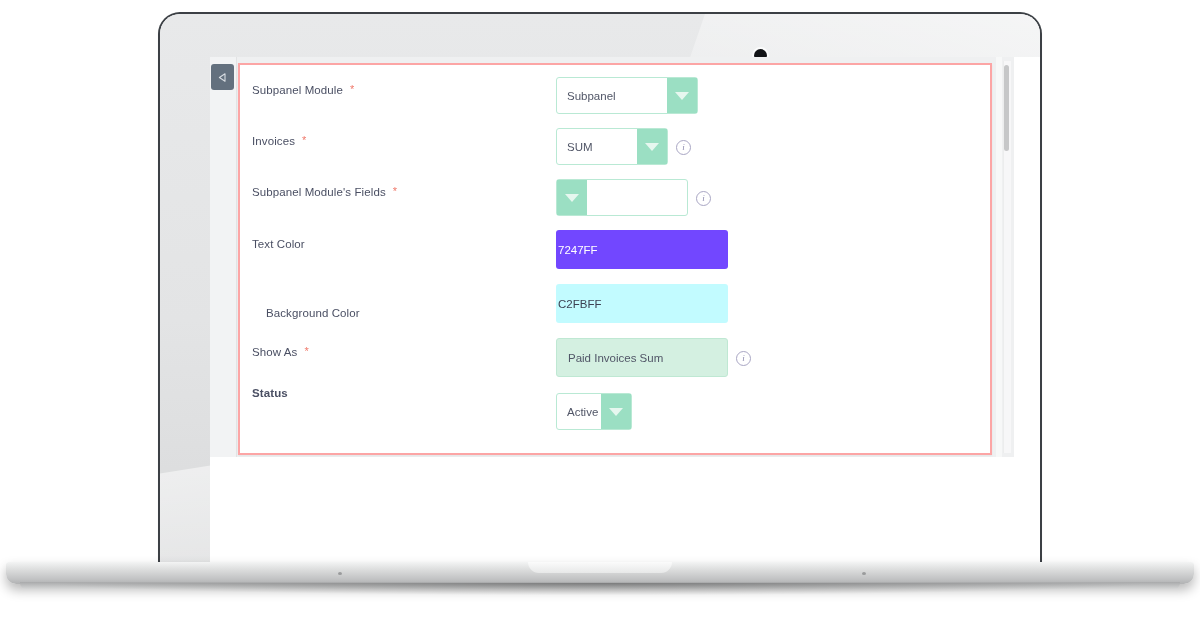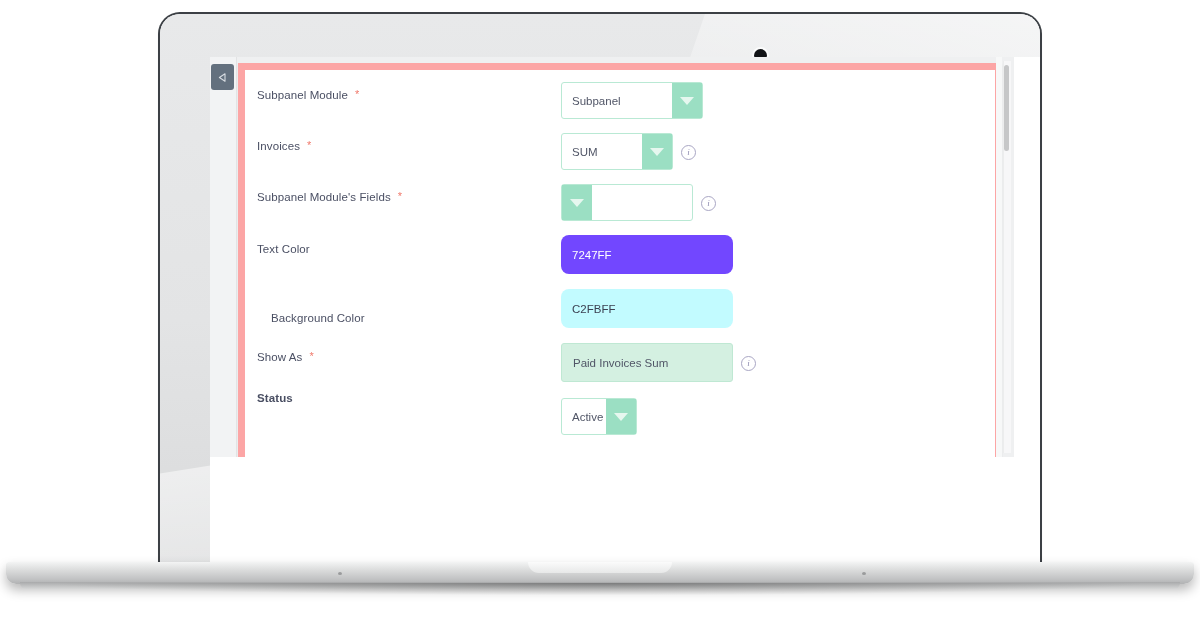--- a/index.html
+++ b/index.html
@@ -65,21 +65,21 @@
   .app-bg{position:absolute;left:0;top:0;width:804px;height:400px;background:#eff0f1;}
   .rail{position:absolute;left:0;top:0;width:26px;height:400px;background:#f2f3f4;border-right:1px solid #e2e3e4;}
   .collapse-tab{
     position:absolute;left:1px;top:7px;width:23px;height:26px;background:#63707e;
     border-radius:3px;display:flex;align-items:center;justify-content:center;cursor:pointer;
   }
   .collapse-tab svg{display:block;}
 
   .panel{
     position:absolute;left:28px;top:6px;width:750px;height:388px;background:#ffffff;
-    border:7px solid #fca5a5;box-shadow:0 1px 2px rgba(0,0,0,.05);
+    border:2px solid #fca5a5;box-shadow:0 1px 2px rgba(0,0,0,.05);
   }
   .form{position:absolute;left:0;top:0;width:750px;height:388px;}
   .row{position:absolute;left:0;width:750px;height:auto;}
   .lbl{
     position:absolute;left:12px;font-size:11.5px;color:#4a4f63;letter-spacing:.1px;
     white-space:nowrap;
   }
   .req{color:#f0796b;font-size:11px;margin-left:7px;vertical-align:top;line-height:1;}
 
   
@@ -95,22 +95,22 @@
   }
   .sel .arrow{
     width:30px;background:#9bdfc3;display:flex;align-items:center;justify-content:center;
   }
   .sel .arrow i{
     display:block;width:0;height:0;border-left:7px solid transparent;
     border-right:7px solid transparent;border-top:8px solid #e6f7ef;
   }
 
   .swatch{
-    height:39px;border-radius:8px;display:flex;align-items:center;
-    padding-left:11px;font-size:11.5px;box-sizing:border-box;cursor:text;
+    height:39px;border-radius:3px;display:flex;align-items:center;
+    padding-left:2px;font-size:11.5px;box-sizing:border-box;cursor:text;
   }
   .txt{
     height:39px;border:1px solid #bfe8d3;border-radius:3px;display:flex;align-items:center;
     padding-left:11px;font-size:11.5px;color:#515667;box-sizing:border-box;cursor:text;
   }
 
   .info{
     position:absolute;width:13px;height:13px;border-radius:50%;
     border:1px solid #a9a6c4;color:#8f8cb0;font-size:9px;font-style:italic;
     display:flex;align-items:center;justify-content:center;line-height:1;

